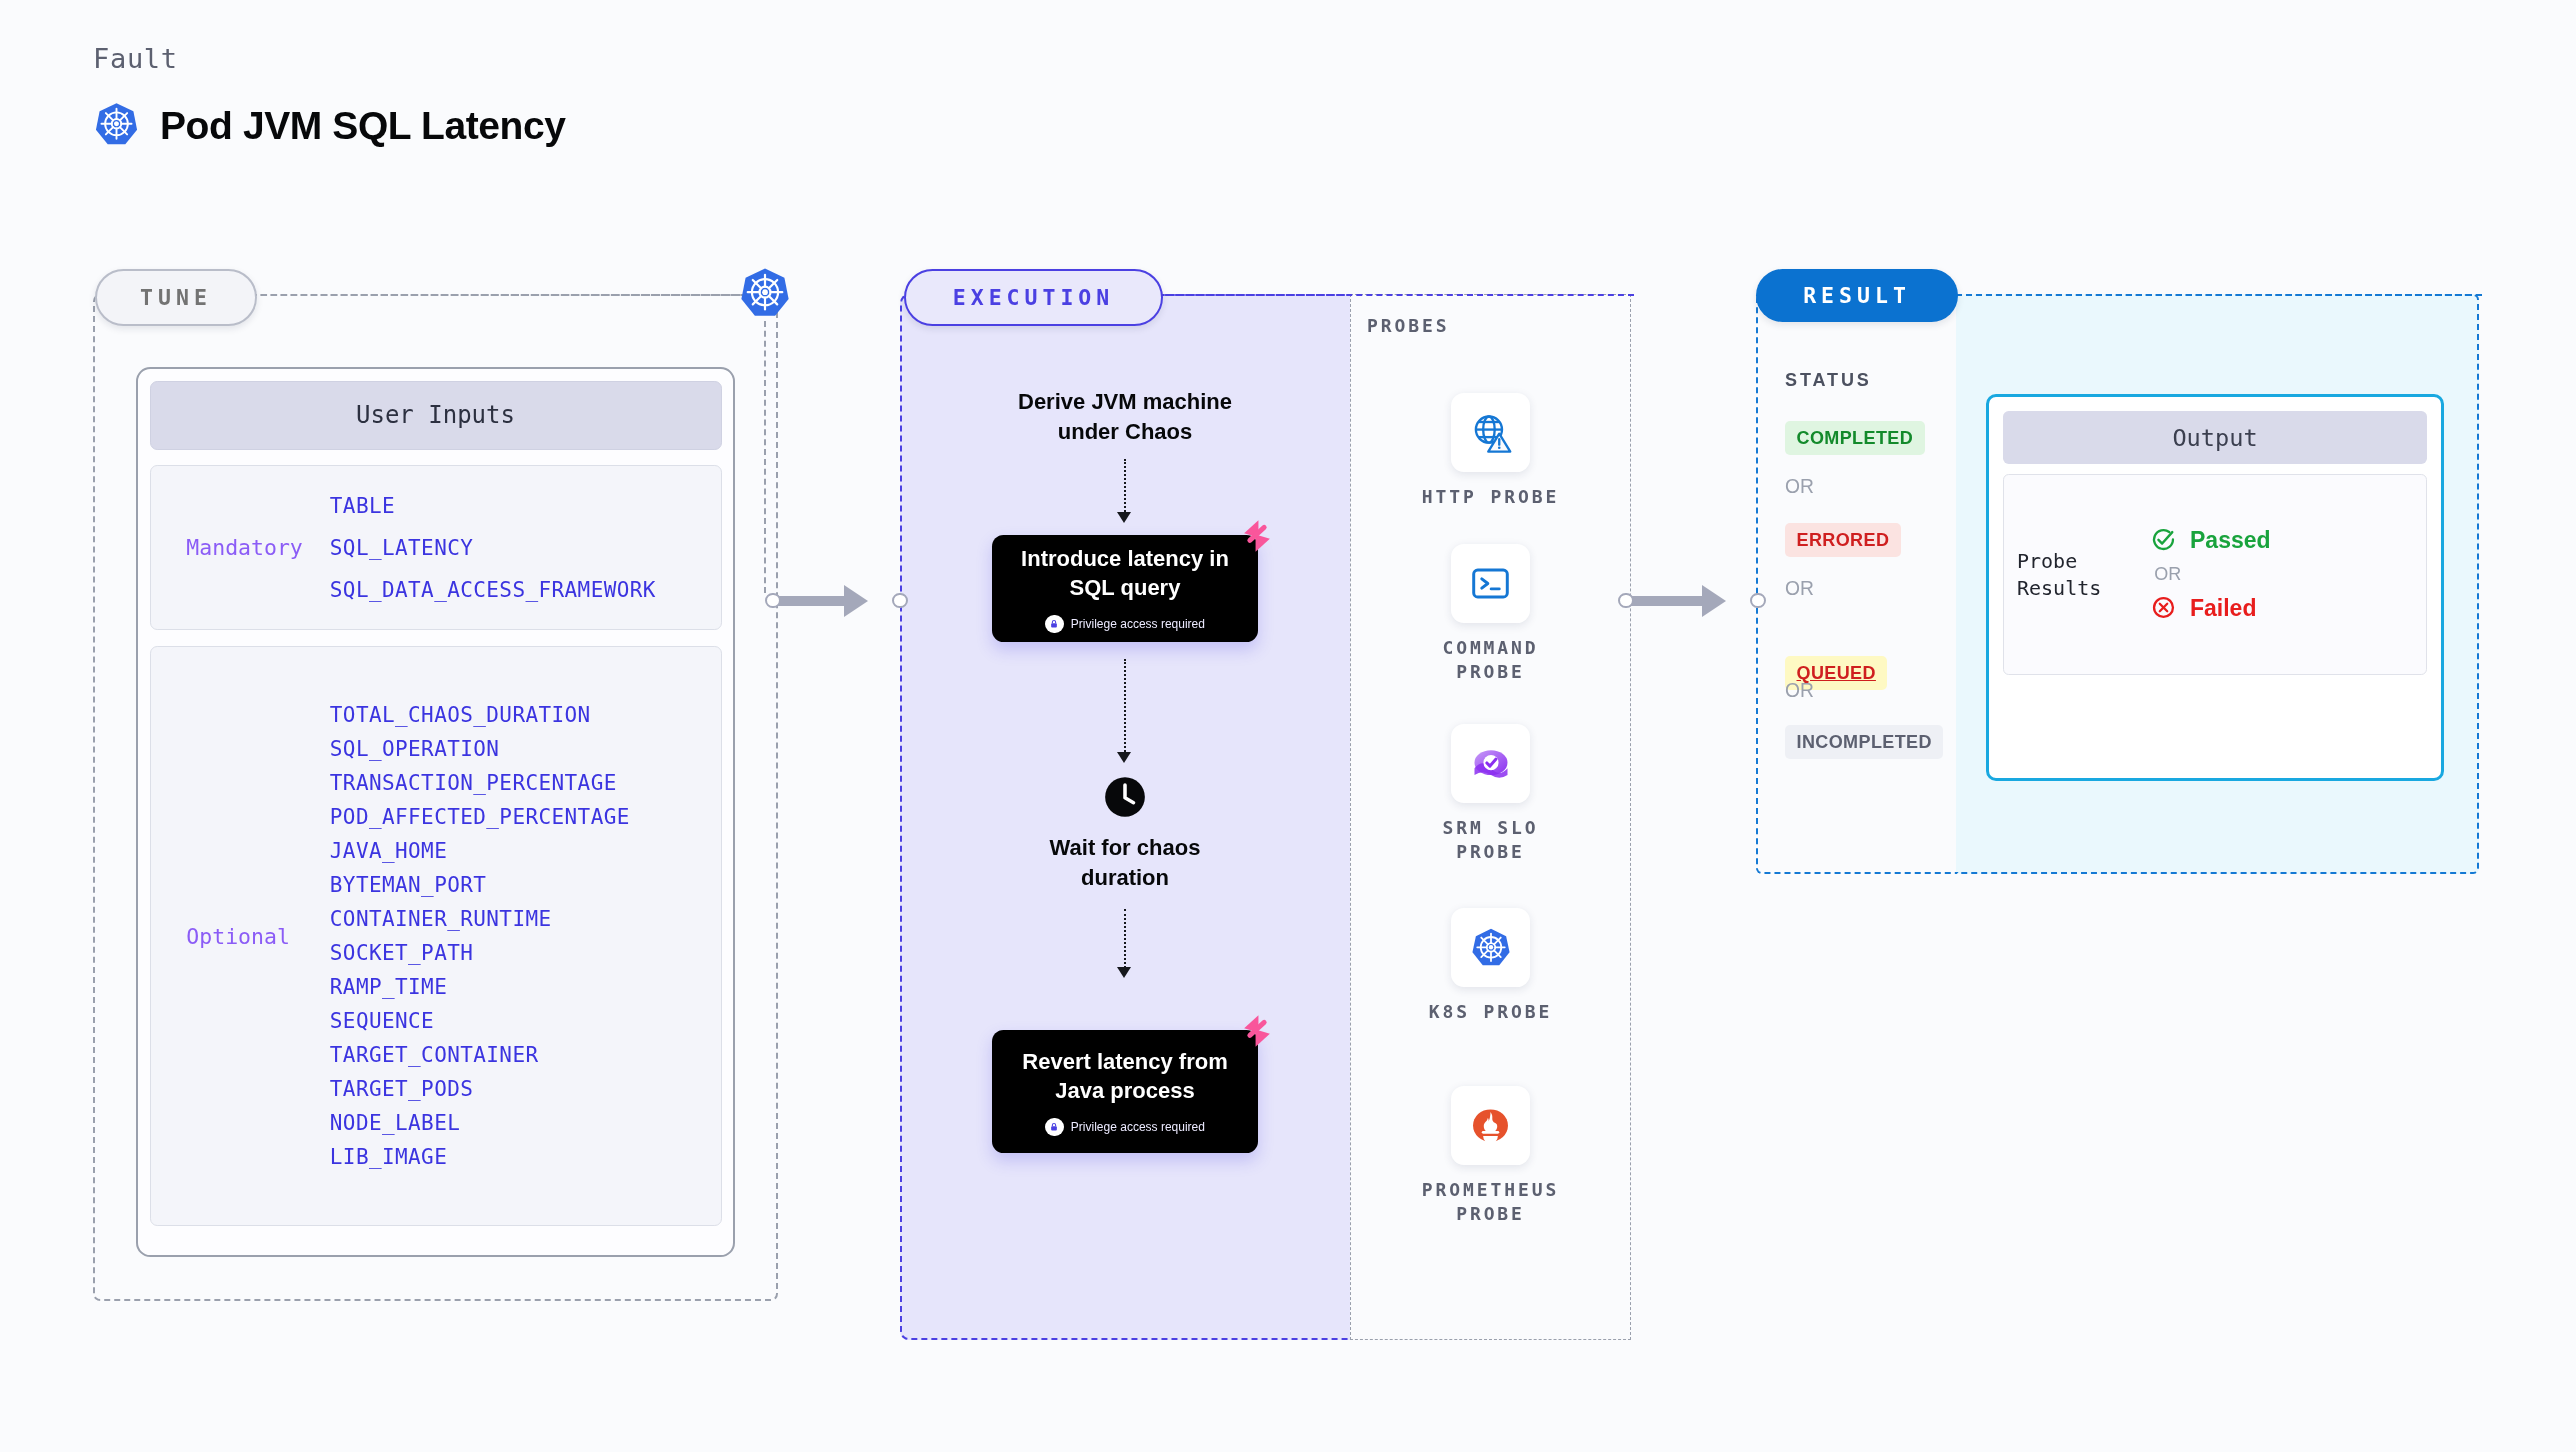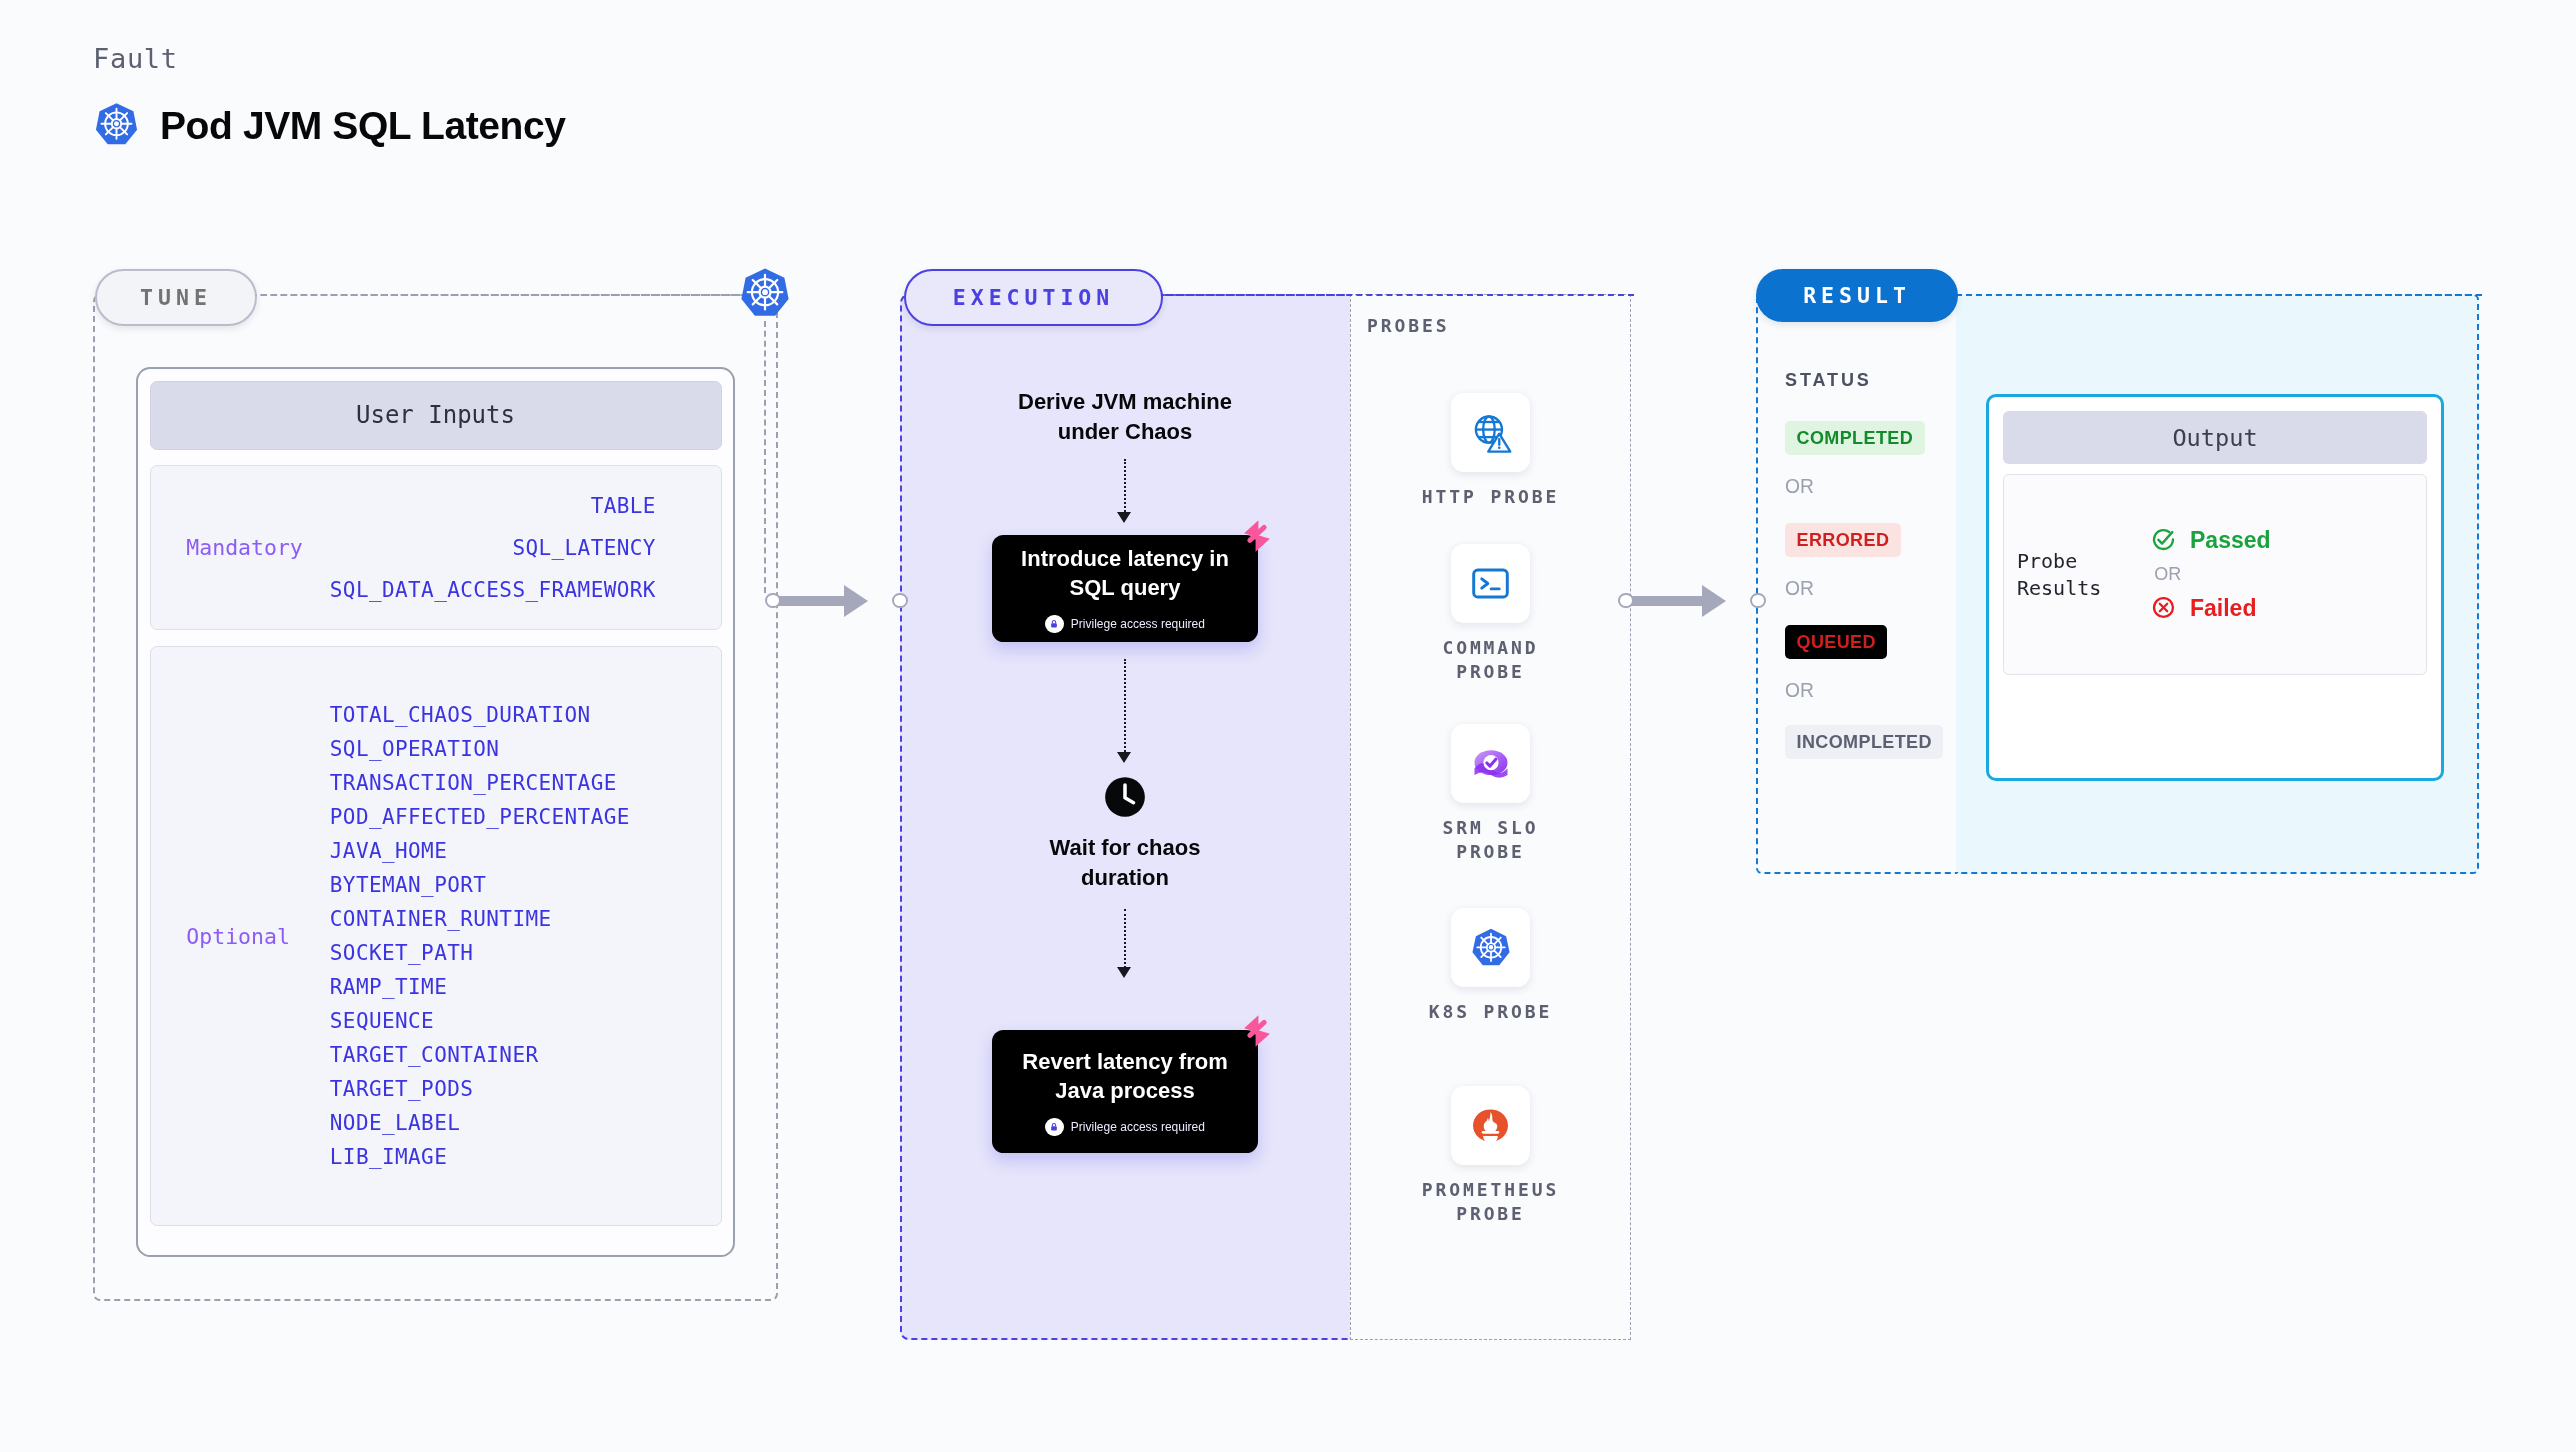--- a/index.html
+++ b/index.html
@@ -56,21 +56,21 @@
     display:flex;align-items:center;box-sizing:border-box;
   }
   #mandatory-block{height:165px;padding:0 14.3px;}
   #optional-block{height:580px;padding:0 14.3px;}
   .param-kind{
     font-family:"DejaVu Sans Mono","Liberation Mono",monospace;
     font-size:21.5px;color:#8b5cf6;width:165px;flex:0 0 165px;padding-left:21.5px;
     box-sizing:border-box;
   }
   .param-list{display:flex;flex-direction:column;}
-  .param-list.mandatory{gap:18px;text-align:right;}
+  .param-list.mandatory{gap:18px;}
   .param-list.optional{gap:10px;}
   .param-name{
     font-family:"DejaVu Sans Mono","Liberation Mono",monospace;
     font-size:21px;color:#3b34e0;letter-spacing:0.4px;white-space:nowrap;
   }
 
   
   #execution-outer{
     position:absolute;left:900px;top:294px;width:731px;height:1046px;
     border:2.9px dashed #4b40e2;border-radius:8.6px;box-sizing:border-box;
@@ -478,21 +478,21 @@
 <div id="result-outer"></div>
 <div class="result-dash-top"></div>
 <div class="stage-badge" id="result-badge">RESULT</div>
 
 <div id="status-label">STATUS</div>
 
 <div class="status-chip" style="top:421px;background:#dff5e1;color:#138a2b;">COMPLETED</div>
 <div class="or-text" style="top:476px;">OR</div>
 <div class="status-chip" style="top:523px;background:#fbe3e1;color:#cf1f1f;">ERRORED</div>
 <div class="or-text" style="top:578px;">OR</div>
-<div class="status-chip" style="top:625px;background:#000000;color:#cf1f1f;">QUEUED</div>
+<div class="status-chip" style="top:656px;background:#fef9c3;color:#cf1f1f;text-decoration:underline;">QUEUED</div>
 <div class="or-text" style="top:680px;">OR</div>
 <div class="status-chip" style="top:725px;background:#eef0f5;color:#5c6070;">INCOMPLETED</div>
 
 <div id="output-card">
   <div id="output-header">Output</div>
 
 
   <div class="out-row" id="probe-results-row">
     <div class="out-key">Probe<br>Results</div>
     <div class="pr-stack">

